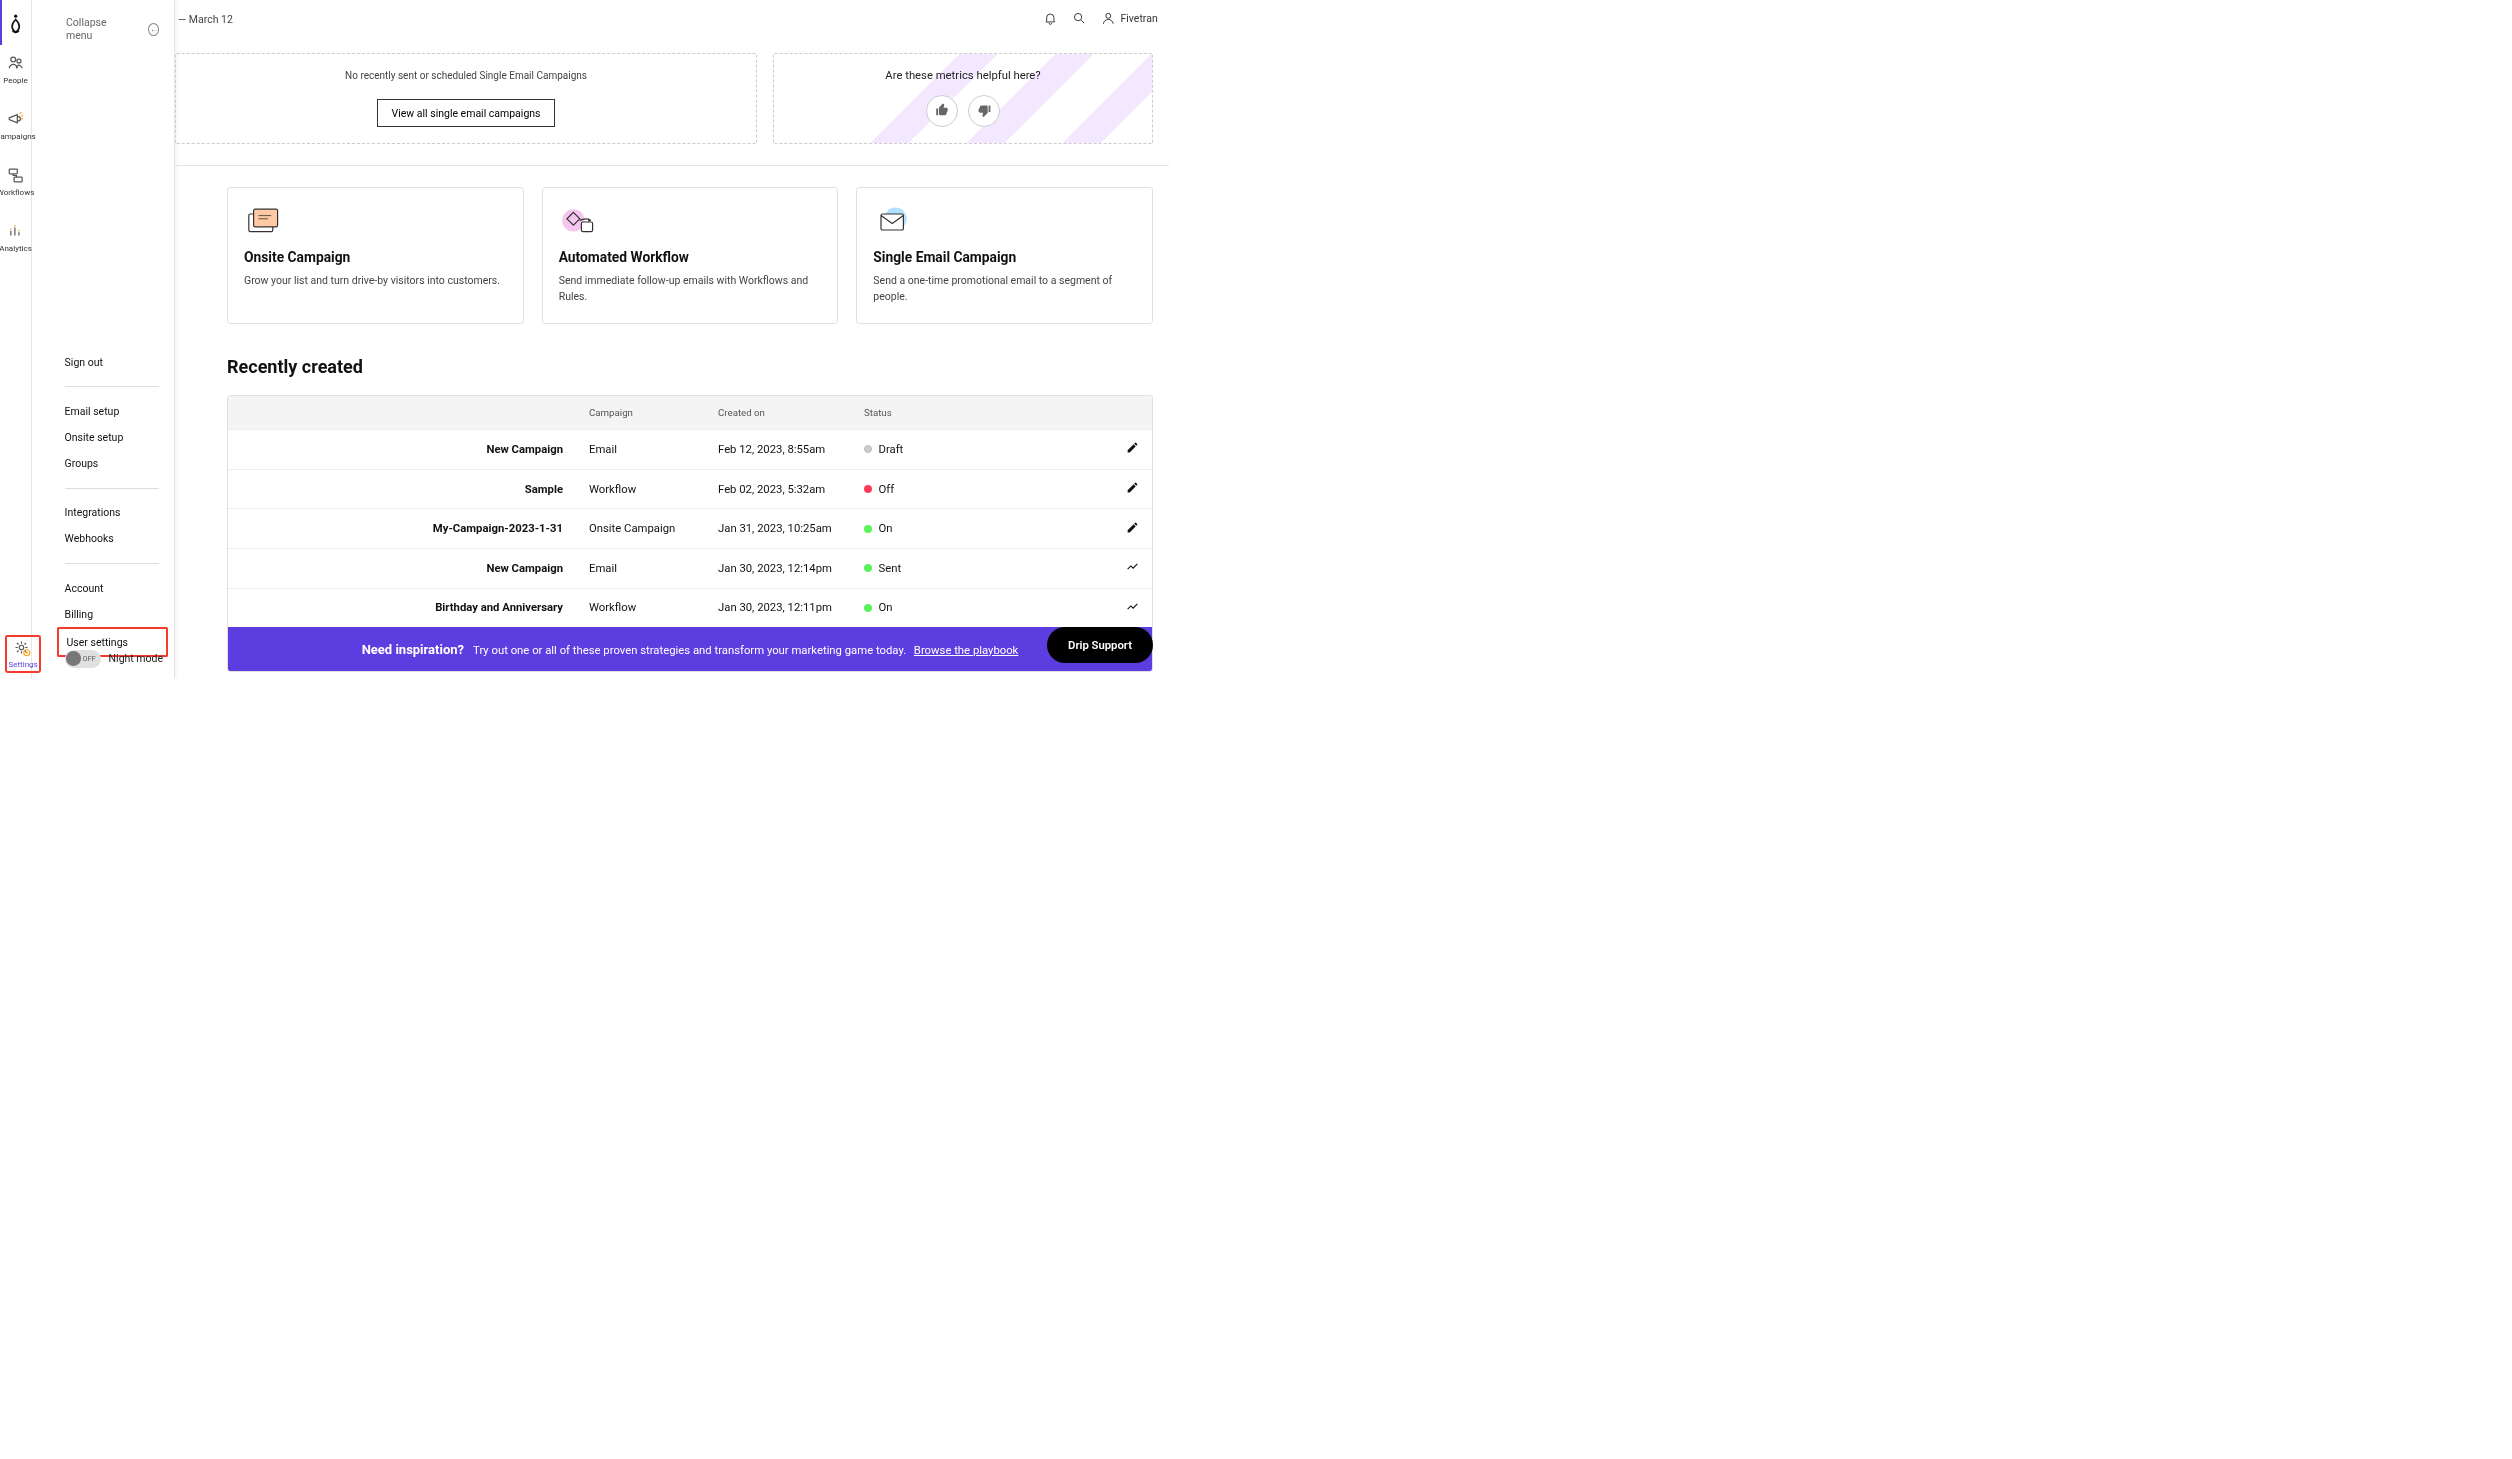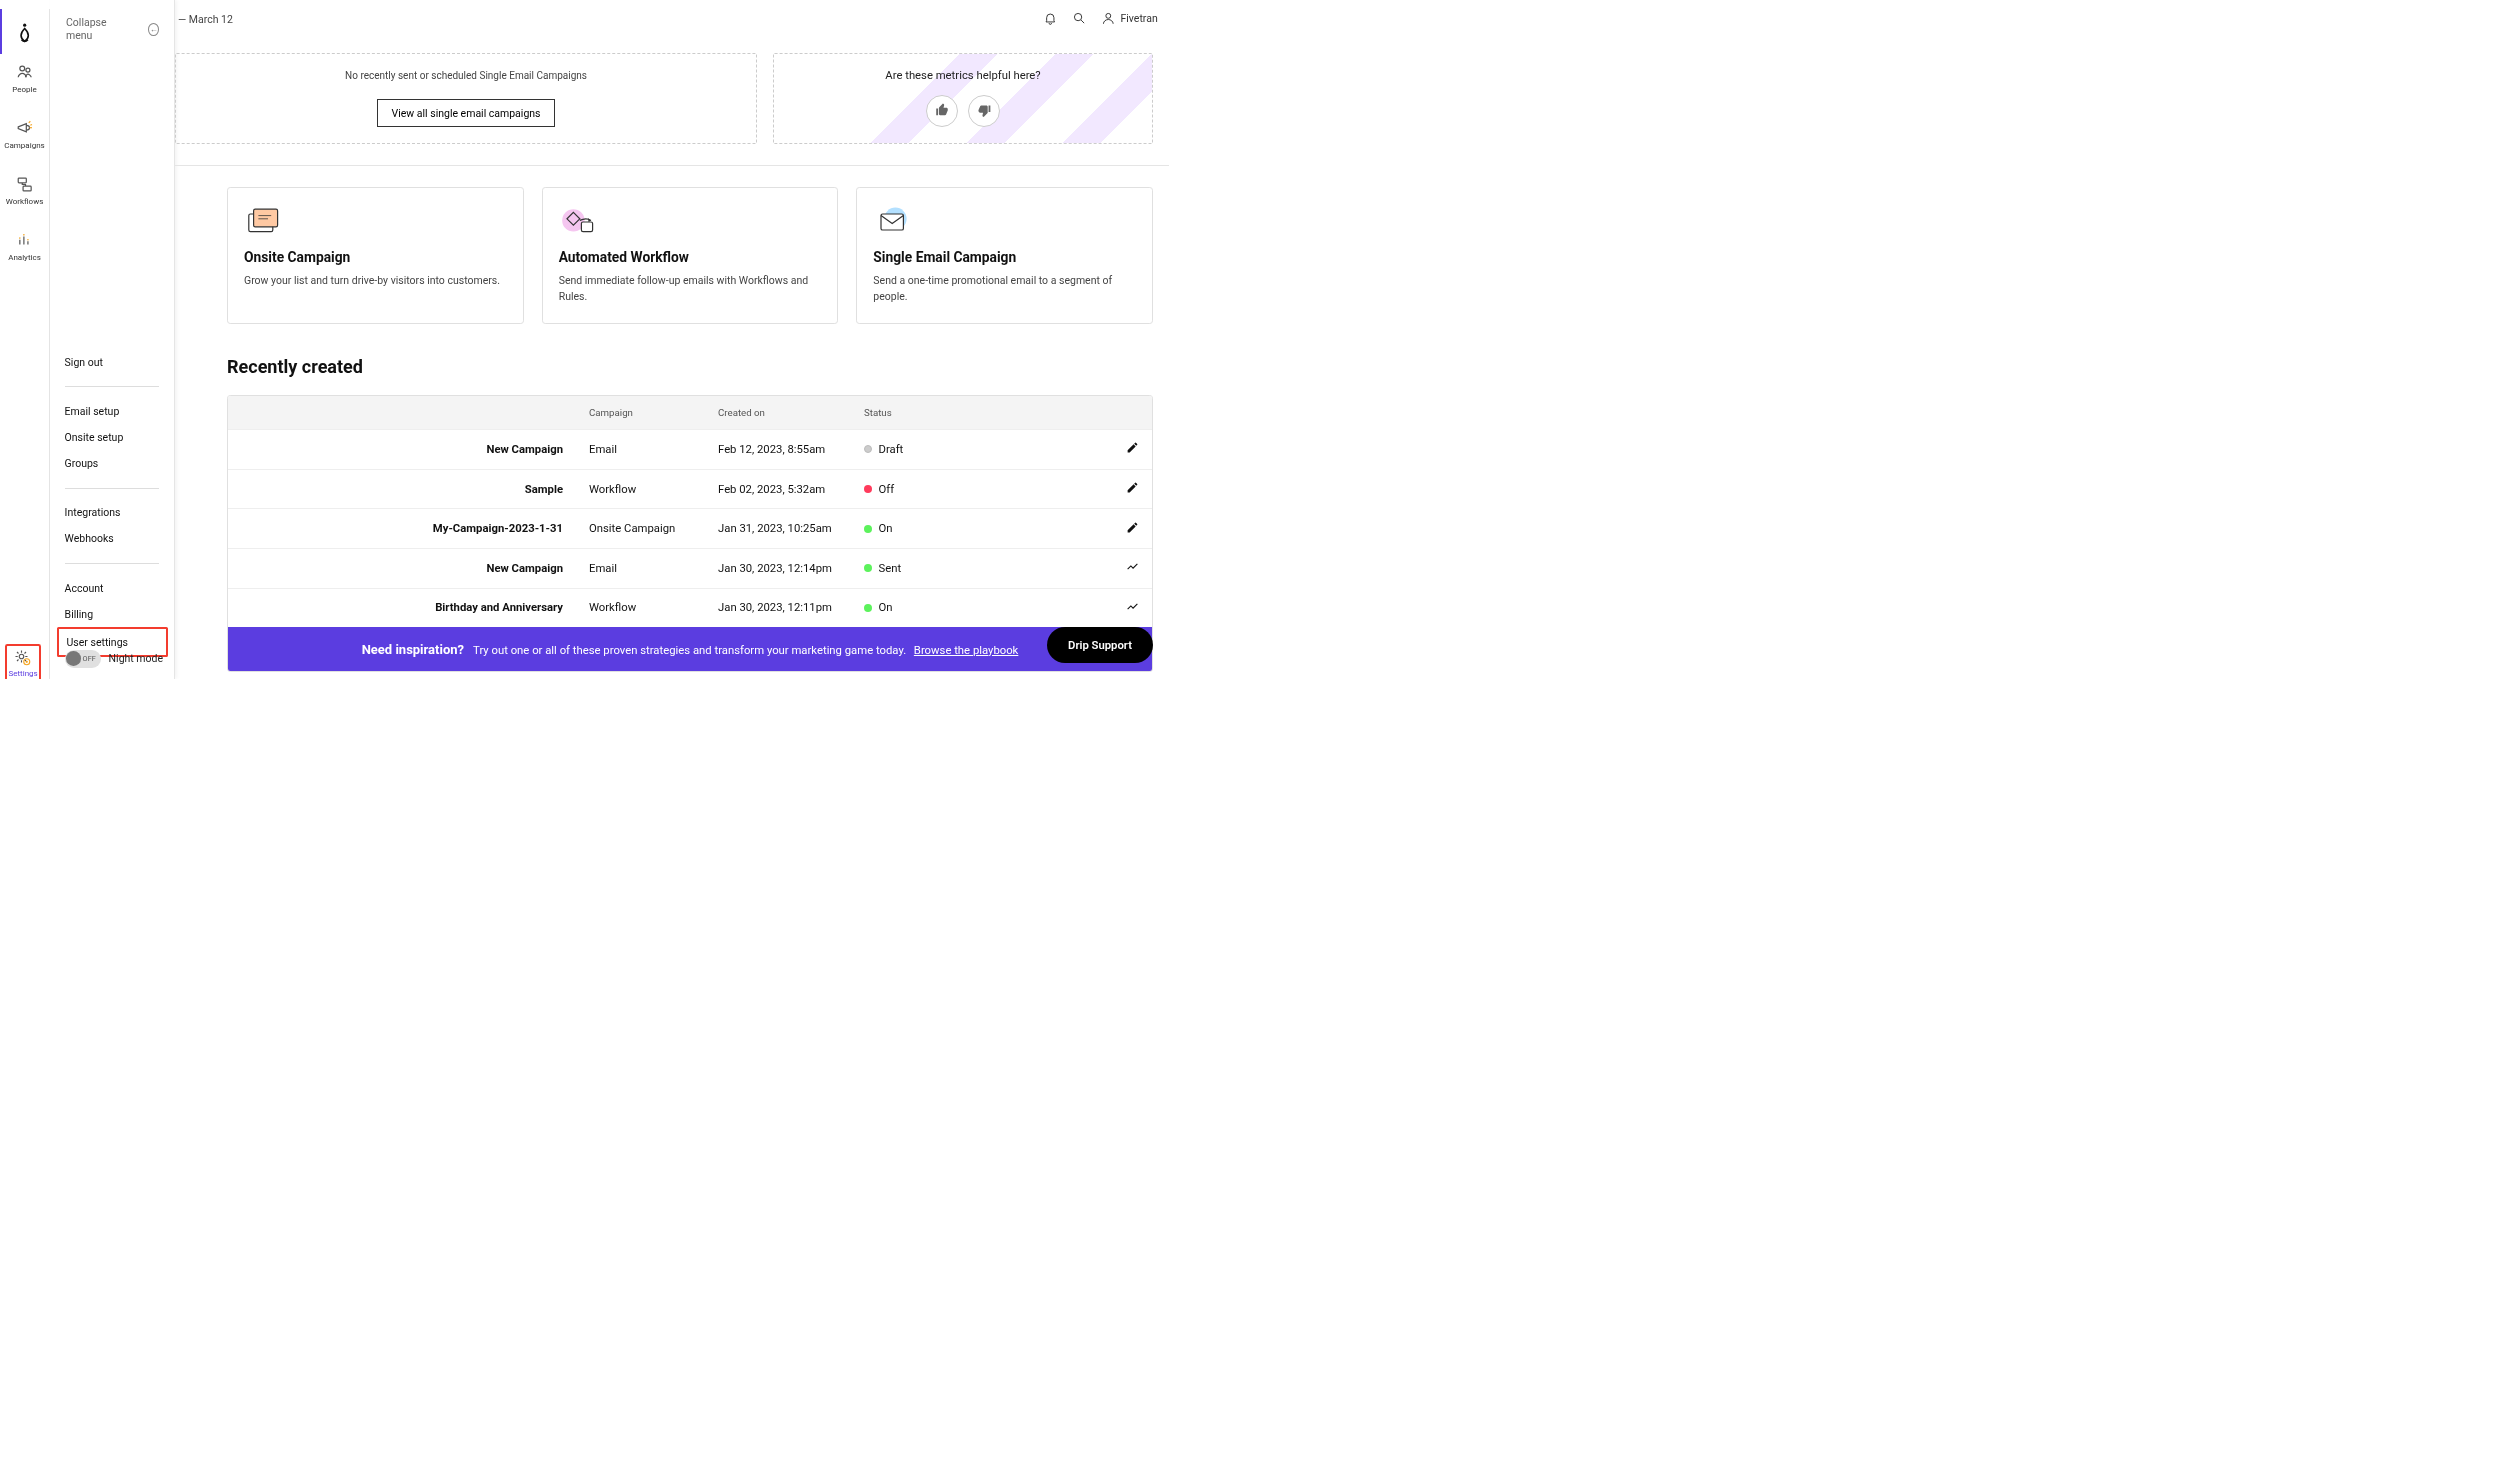--- a/index.html
+++ b/index.html
@@ -1,19 +1,19 @@
 <!DOCTYPE html>
 <html style="font-size:13px"><head>
 <meta charset="utf-8">
 <style>
 * { margin:0; padding:0; box-sizing:border-box; font-family:-apple-system,BlinkMacSystemFont,"Segoe UI",Roboto,sans-serif; }
 body { background:#fff; color:#111; font-size:11.3px; overflow:hidden; width:1169px; height:679px; position:relative; }
 
 
-.left-nav { position:absolute; left:0; top:9px; width:50px; height:100%; border-right:0.8px solid #e5e5e5; background:#fff; display:flex; flex-direction:column; align-items:center; padding-top:8px; }
+.left-nav { position:absolute; left:0; top:0; width:32px; height:100%; border-right:0.8px solid #e5e5e5; background:#fff; display:flex; flex-direction:column; align-items:center; padding-top:8px; }
 .left-nav .logo { width:19.4px; height:22.6px; margin:4.9px 0 14.6px 0; position:relative; }
 .left-nav .nav-item { display:flex; flex-direction:column; align-items:center; gap:3.2px; margin-bottom:18px; cursor:pointer; color:#333; font-size:8px; width:100%; padding:3.2px 0; }
 .left-nav .nav-item svg { width:19.4px; height:19.4px; }
 .left-nav .nav-item span { font-size:8px; }
 .left-nav .settings-wrap { position:absolute; bottom:6.5px; left:4.9px; border:2.4px solid #f33c2e; border-radius:2.4px; padding:3.2px 1.6px 1.6px 1.6px; display:flex; flex-direction:column; align-items:center; }
 .left-nav .settings-wrap svg { width:18px; height:18px; }
 .left-nav .settings-wrap span { font-size:8px; color:#5b3de0; margin-top:1.6px; }
 .left-nav::before { content:""; position:absolute; left:0; top:0; width:2.4px; height:45px; background:#5b3de0; }
 
 

